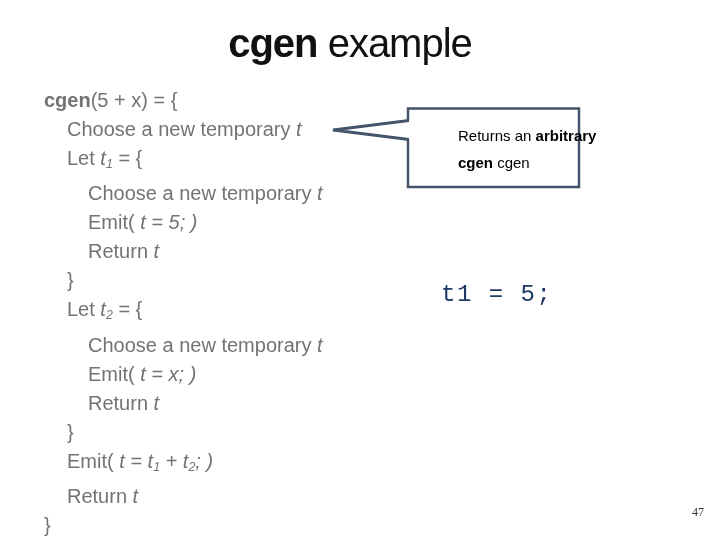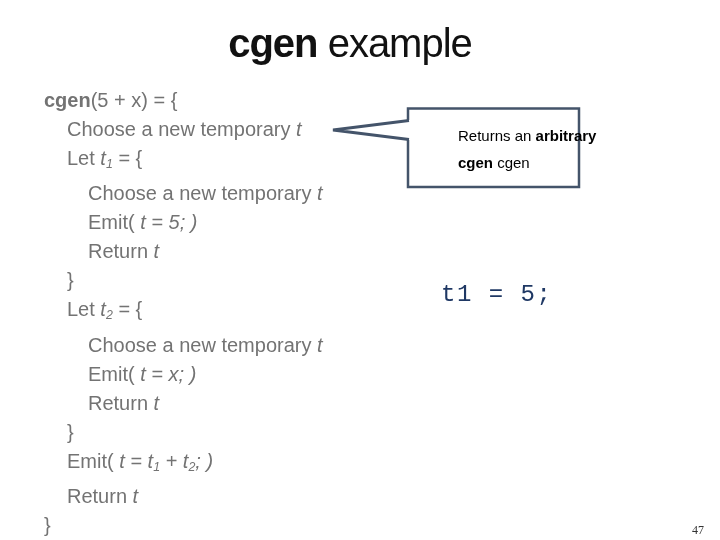--- a/index.html
+++ b/index.html
@@ -38,21 +38,21 @@
   }
   
   .outcode {
     position:absolute; left:441px; top:222px;
     font-family:"Liberation Mono", monospace;
     font-size:24px; line-height:29px; letter-spacing:1.5px;
     color:#1F3864; white-space:pre;text-align:center;
   }
   
   .pagenum {
-    position:absolute; right:16px; top:523px;
+    position:absolute; right:16px; top:505px;
     font-family:"Liberation Serif", serif;
     font-size:12px; color:#333333;
   }
 </style>
 </head>
 <body>
 
 <div class="slide">
 
   <div class="title"><div class="rline ind0"><span class="b">cgen</span><span> example</span></div></div>

